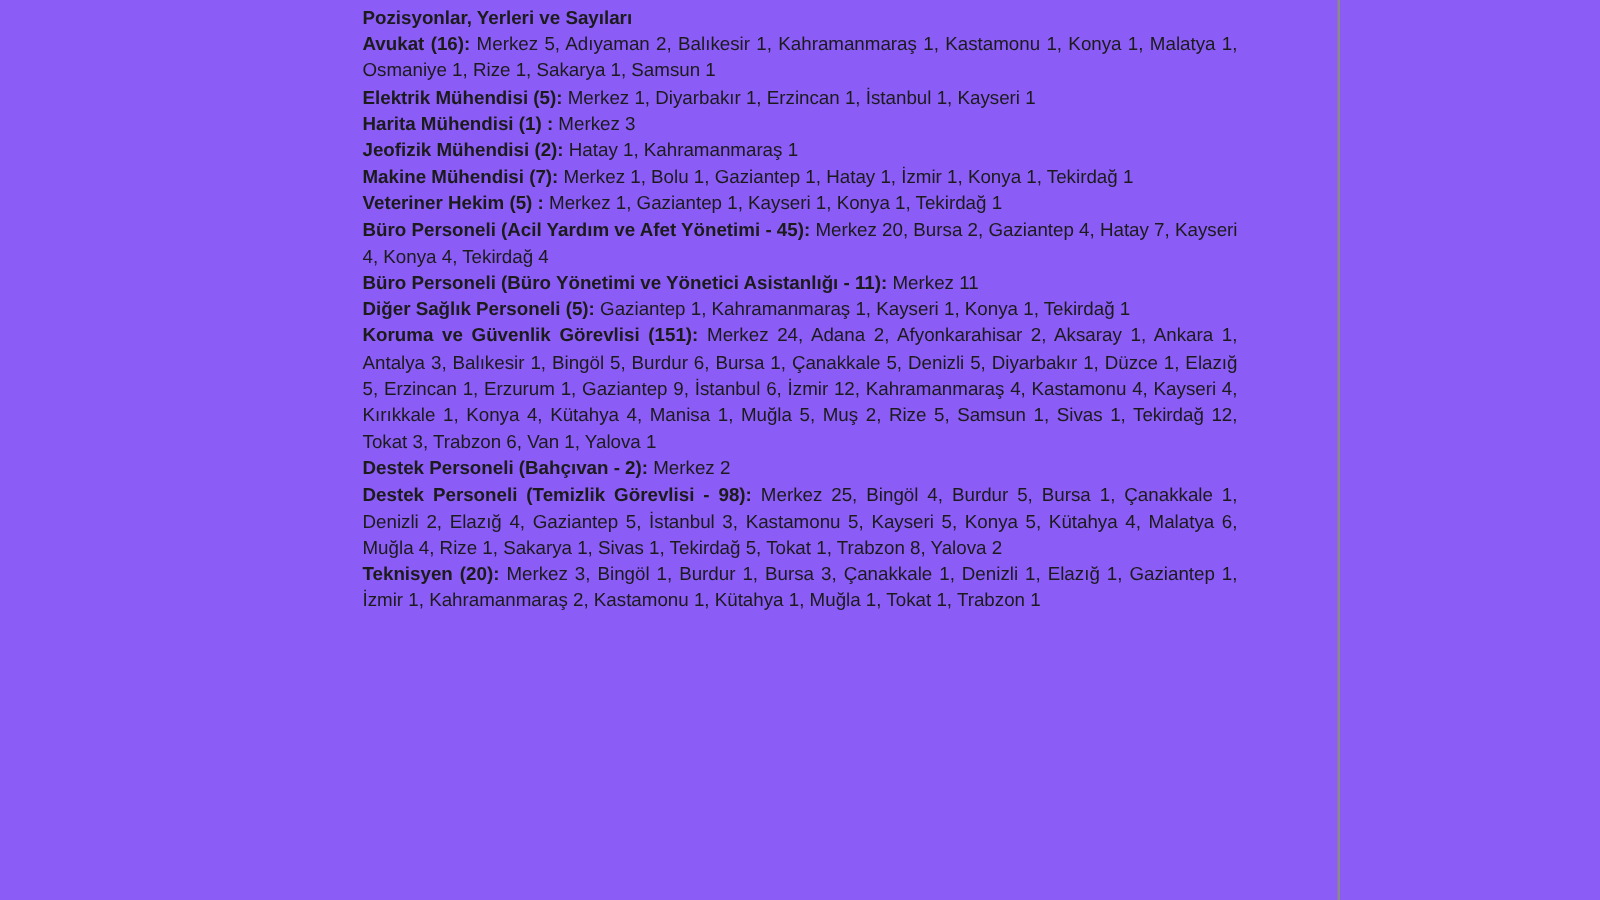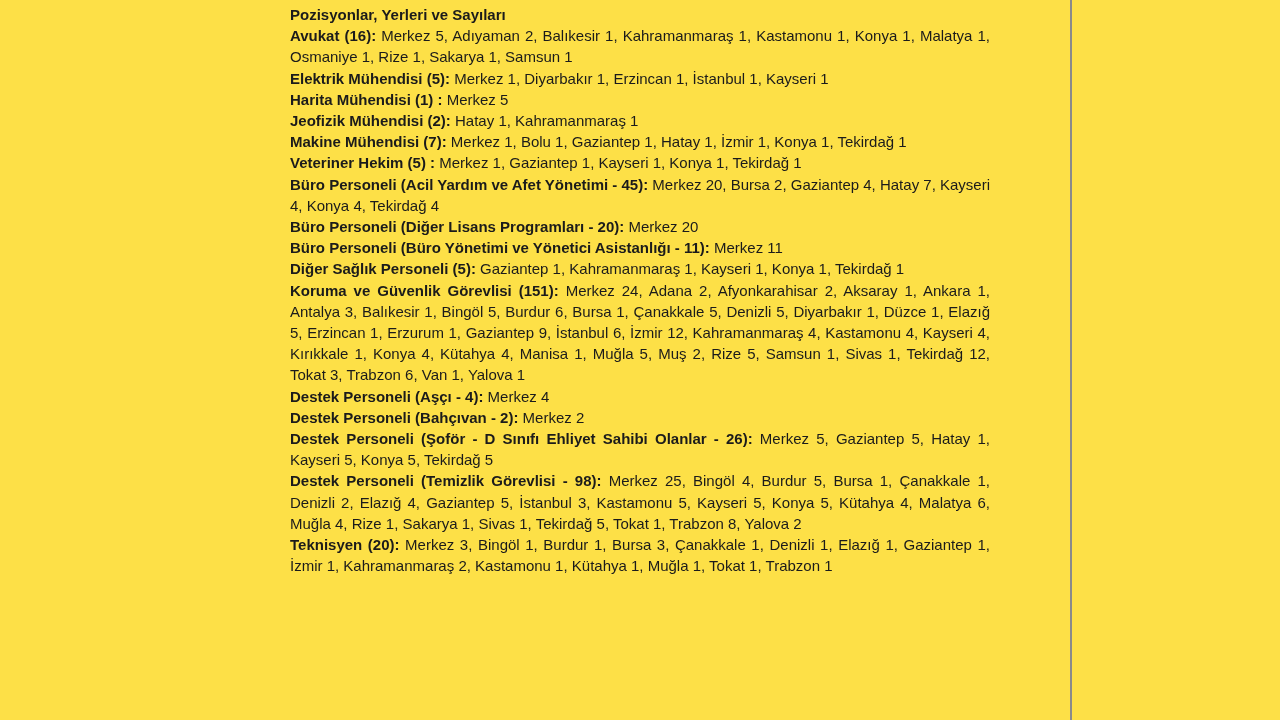--- a/index.html
+++ b/index.html
@@ -7,21 +7,21 @@
     padding: 0;
     background: #ffffff;
     width: 1280px;
     height: 720px;
     overflow: hidden;
   }
   .viewport {
     position: relative;
     width: 1280px;
     height: 720px;
-    background: #fde047;
+    background: #8b5cf6;
   }
   .doc-text {
     position: absolute;
     left: 290px;
     top: 4px;
     width: 700px;
     font-family: "Liberation Sans", sans-serif;
     font-size: 15px;
     line-height: 21.2px;
     color: #1b1b1b;
@@ -48,30 +48,27 @@
 </style>
 </head>
 <body>
 
 <div class="viewport">
   <div class="doc-text">
     <p class="doc-title">Pozisyonlar, Yerleri ve Sayıları</p>
     <div id="entries">
         <p class="entry"><span class="entry-label">Avukat (16):</span> <span>Merkez 5, Adıyaman 2, Balıkesir 1, Kahramanmaraş 1, Kastamonu 1, Konya 1, Malatya 1, Osmaniye 1, Rize 1, Sakarya 1, Samsun 1</span></p>
         <p class="entry"><span class="entry-label">Elektrik Mühendisi (5):</span> <span>Merkez 1, Diyarbakır 1, Erzincan 1, İstanbul 1, Kayseri 1</span></p>
-        <p class="entry"><span class="entry-label">Harita Mühendisi (1) :</span> <span>Merkez 5</span></p>
+        <p class="entry"><span class="entry-label">Harita Mühendisi (1) :</span> <span>Merkez 3</span></p>
         <p class="entry"><span class="entry-label">Jeofizik Mühendisi (2):</span> <span>Hatay 1, Kahramanmaraş 1</span></p>
         <p class="entry"><span class="entry-label">Makine Mühendisi (7):</span> <span>Merkez 1, Bolu 1, Gaziantep 1, Hatay 1, İzmir 1, Konya 1, Tekirdağ 1</span></p>
         <p class="entry"><span class="entry-label">Veteriner Hekim (5) :</span> <span>Merkez 1, Gaziantep 1, Kayseri 1, Konya 1, Tekirdağ 1</span></p>
         <p class="entry"><span class="entry-label">Büro Personeli (Acil Yardım ve Afet Yönetimi - 45):</span> <span>Merkez 20, Bursa 2, Gaziantep 4, Hatay 7, Kayseri 4, Konya 4, Tekirdağ 4</span></p>
-        <p class="entry"><span class="entry-label">Büro Personeli (Diğer Lisans Programları - 20):</span> <span>Merkez 20</span></p>
         <p class="entry"><span class="entry-label">Büro Personeli (Büro Yönetimi ve Yönetici Asistanlığı - 11):</span> <span>Merkez 11</span></p>
         <p class="entry"><span class="entry-label">Diğer Sağlık Personeli (5):</span> <span>Gaziantep 1, Kahramanmaraş 1, Kayseri 1, Konya 1, Tekirdağ 1</span></p>
         <p class="entry"><span class="entry-label">Koruma ve Güvenlik Görevlisi (151):</span> <span>Merkez 24, Adana 2, Afyonkarahisar 2, Aksaray 1, Ankara 1, Antalya 3, Balıkesir 1, Bingöl 5, Burdur 6, Bursa 1, Çanakkale 5, Denizli 5, Diyarbakır 1, Düzce 1, Elazığ 5, Erzincan 1, Erzurum 1, Gaziantep 9, İstanbul 6, İzmir 12, Kahramanmaraş 4, Kastamonu 4, Kayseri 4, Kırıkkale 1, Konya 4, Kütahya 4, Manisa 1, Muğla 5, Muş 2, Rize 5, Samsun 1, Sivas 1, Tekirdağ 12, Tokat 3, Trabzon 6, Van 1, Yalova 1</span></p>
-        <p class="entry"><span class="entry-label">Destek Personeli (Aşçı - 4):</span> <span>Merkez 4</span></p>
         <p class="entry"><span class="entry-label">Destek Personeli (Bahçıvan - 2):</span> <span>Merkez 2</span></p>
-        <p class="entry"><span class="entry-label">Destek Personeli (Şoför - D Sınıfı Ehliyet Sahibi Olanlar - 26):</span> <span>Merkez 5, Gaziantep 5, Hatay 1, Kayseri 5, Konya 5, Tekirdağ 5</span></p>
         <p class="entry"><span class="entry-label">Destek Personeli (Temizlik Görevlisi - 98):</span> <span>Merkez 25, Bingöl 4, Burdur 5, Bursa 1, Çanakkale 1, Denizli 2, Elazığ 4, Gaziantep 5, İstanbul 3, Kastamonu 5, Kayseri 5, Konya 5, Kütahya 4, Malatya 6, Muğla 4, Rize 1, Sakarya 1, Sivas 1, Tekirdağ 5, Tokat 1, Trabzon 8, Yalova 2</span></p>
         <p class="entry"><span class="entry-label">Teknisyen (20):</span> <span>Merkez 3, Bingöl 1, Burdur 1, Bursa 3, Çanakkale 1, Denizli 1, Elazığ 1, Gaziantep 1, İzmir 1, Kahramanmaraş 2, Kastamonu 1, Kütahya 1, Muğla 1, Tokat 1, Trabzon 1</span></p>
       </div>
   </div>
   <div class="page-edge"></div>
 </div>
 
 </body></html>

